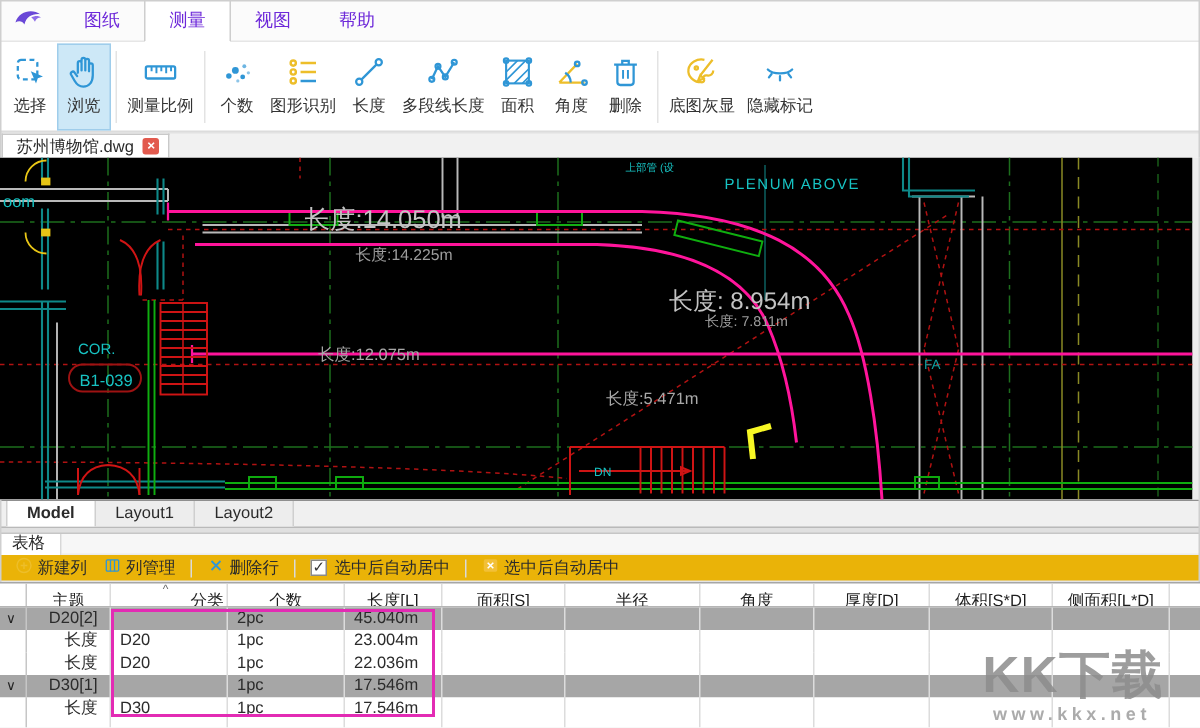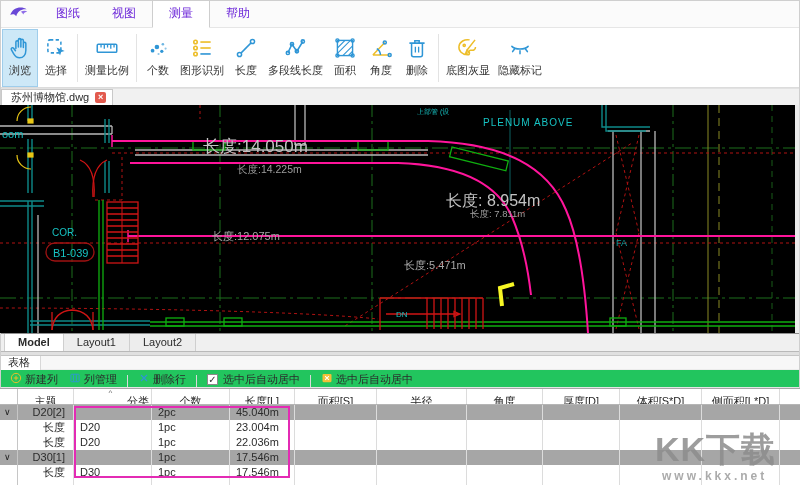--- a/index.html
+++ b/index.html
@@ -23,21 +23,21 @@
 .closebox{width:11px;height:11px;background:#e25a4e;color:#fff;border-radius:2px;font-size:9px;line-height:11px;text-align:center;font-weight:bold}
 #canvas{height:228px;background:#ececec;position:relative;border-right:1px solid #d5d5d5}
 #canvas svg{display:block}
 #sheettabs{height:18px;background:#f0f0f0;border-top:1px solid #8f8f8f;display:flex;padding-left:4px}
 .stab{padding:0 13px;line-height:17px;font-size:11px;border-right:1px solid #cfcfcf;background:#ededed}
 .stab:first-child{border-left:1px solid #cfcfcf}
 .stab.active{background:#fff;font-weight:bold}
 #splitter{height:5px;background:#e0e0e0;border-top:1px solid #b9b9b9;border-bottom:1px solid #c6c6c6}
 #panelhead{height:14px;background:#f7f7f7;font-size:11px;display:flex;align-items:center;border-bottom:1px solid #ececec}
 .paneltab{background:#fff;padding:0 10px 0 8px;height:14px;line-height:13px;border-right:1px solid #d8d8d8}
-#tabletoolbar{height:18px;background:#22c55e;border-bottom:1px solid #e4e4e4;display:flex;align-items:flex-end;padding-left:6px;font-size:11px;gap:3px}
+#tabletoolbar{height:18px;background:#eab308;border-bottom:1px solid #e4e4e4;display:flex;align-items:center;padding-left:6px;font-size:11px;gap:3px}
 .tbtn{display:flex;align-items:center;gap:3px;padding:0 4px;height:16px;white-space:nowrap}
 .tbtn svg{width:12px;height:12px}
 .tsep{width:1px;height:12px;background:#dadada;margin:0 3px}
 .cb{width:11px;height:11px;border:1px solid #8a8a8a;background:#fff;font-size:10px;line-height:9px;text-align:center;color:#333;margin-right:2px}
 #tablewrap{height:97px;position:relative;background:#fff;border-top:1px solid #a6a6a6;overflow:hidden}
 .trow{display:flex;height:15px;line-height:15px;font-size:11px}
 .trow.thead{height:16px;line-height:15px;border-bottom:1px solid #b5b5b5;color:#1f1f1f}
 .tcell{border-right:1px solid #dcdcdc;overflow:hidden;white-space:nowrap;padding:0 6px;position:relative}
 .thead .tcell{text-align:center;padding:5px 2px}
 .gut{width:18px;padding:0 0 0 4px;border-right:1px solid #c6c6c6;font-size:9px;color:#222}
@@ -56,43 +56,43 @@
 
 <div id="app">
 
   <div id="menubar">
     <span class="logo"><svg viewBox="0 0 24 24">
           <path d="M2.5 13C5 4.5 15 3 20.5 7c-6-.5-10 2-11.5 7.5C7.5 11.8 4.8 11.8 2.5 13z" fill="#6a48d7"></path>
           <path d="M14 9.5c2.5-1.5 5.5-1.5 7 0-2 0-3.5 1-4.3 3-1-1.6-1.7-2.4-2.7-3z" fill="#8f6de8"></path>
         </svg></span>
     <nav id="menu-items">
         <div class="mitem">图纸</div>
+        <div class="mitem active">测量</div>
         <div class="mitem">视图</div>
-        <div class="mitem active">测量</div>
         <div class="mitem">帮助</div>
       </nav>
   </div>
 
   <div id="ribbon">
-      <div class="rbtn sel">
-        <span class="ricon">
-          <svg viewBox="0 0 24 24">
-            <path d="M8.2 12.5V6.4a1.15 1.15 0 0 1 2.3 0V11m0-5.4V4.5a1.15 1.15 0 0 1 2.3 0V11m0-5.9a1.15 1.15 0 0 1 2.3 0V11.6m0-3.8a1.15 1.15 0 0 1 2.3 0V14c0 4.4-2.4 7-5.8 7-2.7 0-4.1-1.3-5.4-3.6l-2.2-3.9a1.25 1.25 0 0 1 2.1-1.3l1.7 2.3" fill="none" stroke="#2f96d6" stroke-width="1.4" stroke-linecap="round" stroke-linejoin="round"></path>
-          </svg>
-        </span>
-        <span class="rlabel">浏览</span>
-      </div>
       <div class="rbtn">
         <span class="ricon">
           <svg viewBox="0 0 24 24">
             <rect x="4.5" y="4.5" width="12" height="12" rx="2" fill="none" stroke="#2f96d6" stroke-width="1.4" stroke-dasharray="3 2.2"></rect>
             <path d="M12.5 11.5l7.5 3.2-3.2 1.1-1.1 3.2z" fill="#2f96d6"></path>
           </svg>
         </span>
         <span class="rlabel">选择</span>
+      </div>
+      <div class="rbtn sel">
+        <span class="ricon">
+          <svg viewBox="0 0 24 24">
+            <path d="M8.2 12.5V6.4a1.15 1.15 0 0 1 2.3 0V11m0-5.4V4.5a1.15 1.15 0 0 1 2.3 0V11m0-5.9a1.15 1.15 0 0 1 2.3 0V11.6m0-3.8a1.15 1.15 0 0 1 2.3 0V14c0 4.4-2.4 7-5.8 7-2.7 0-4.1-1.3-5.4-3.6l-2.2-3.9a1.25 1.25 0 0 1 2.1-1.3l1.7 2.3" fill="none" stroke="#2f96d6" stroke-width="1.4" stroke-linecap="round" stroke-linejoin="round"></path>
+          </svg>
+        </span>
+        <span class="rlabel">浏览</span>
       </div>
       <div class="vsep"></div>
       <div class="rbtn">
         <span class="ricon">
           <svg viewBox="0 0 24 24">
             <rect x="3" y="8.5" width="18" height="7.5" rx="1" fill="none" stroke="#2f96d6" stroke-width="1.4"></rect>
             <path d="M6.5 8.5v3M9.5 8.5v4.2M12.5 8.5v3M15.5 8.5v4.2M18.5 8.5v3" stroke="#2f96d6" stroke-width="1.2" fill="none"></path>
           </svg>
         </span>
         <span class="rlabel">测量比例</span>

